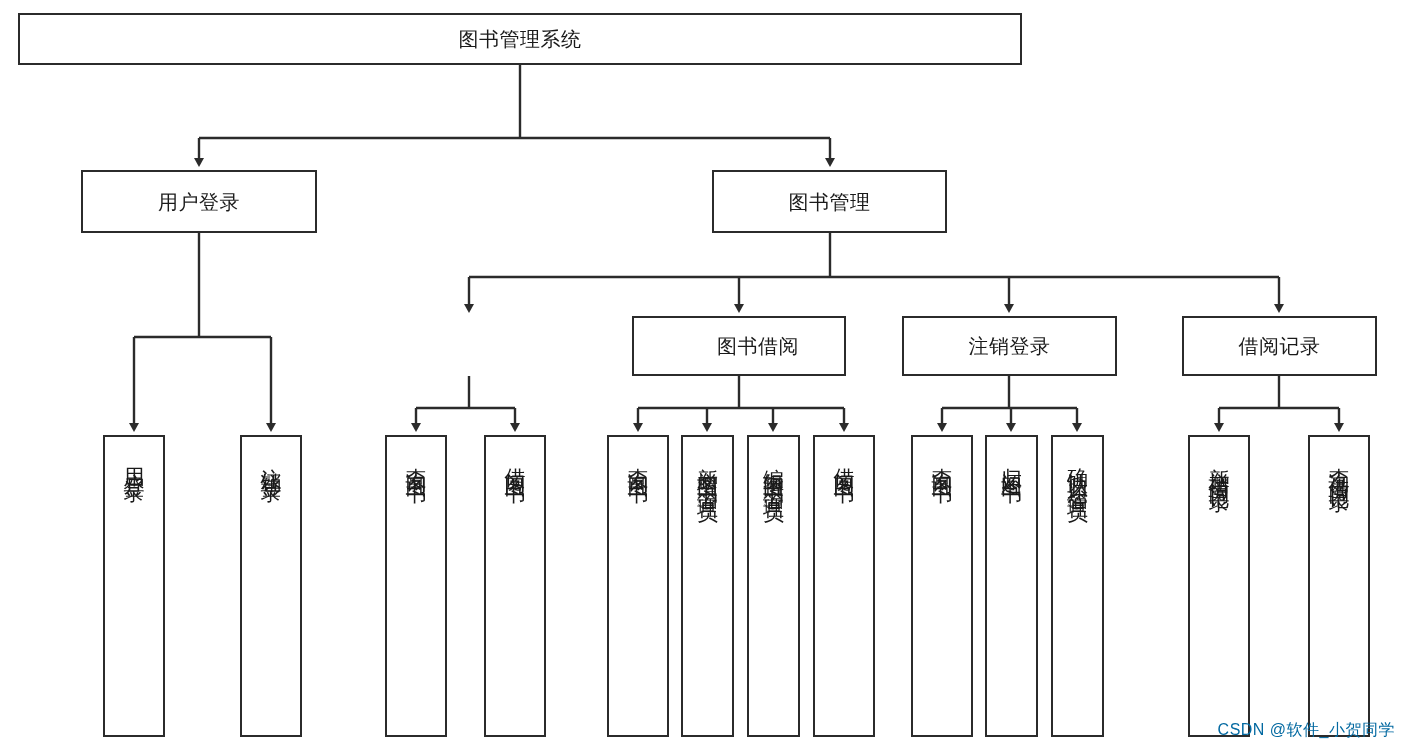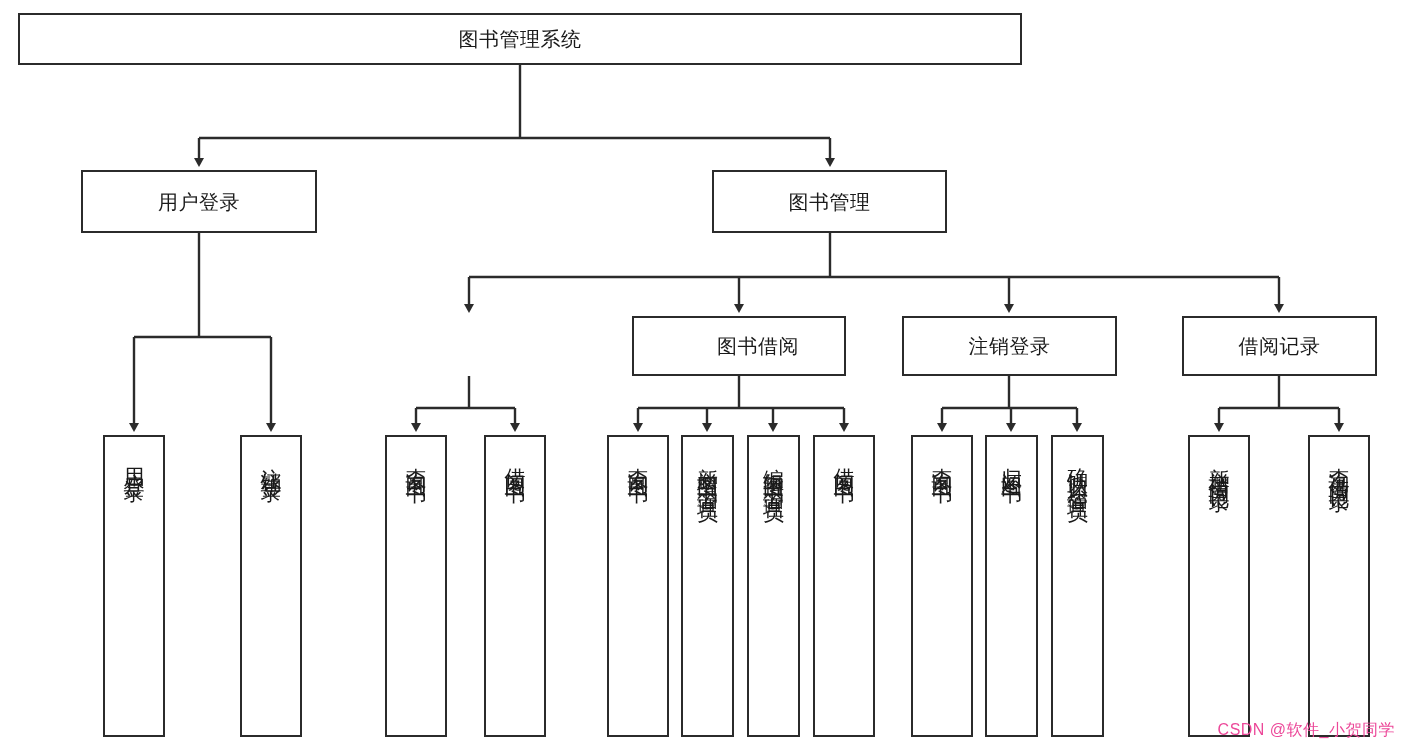--- a/index.html
+++ b/index.html
@@ -59,21 +59,21 @@
     text-orientation: upright;
     letter-spacing: 5px;
     line-height: 1.05;
     white-space: nowrap;
   }
   .watermark {
     position: absolute;
     right: 10px;
     bottom: 6px;
     font-size: 16px;
-    color: #ec4899;
+    color: #0369a1;
     letter-spacing: 0.5px;
     white-space: nowrap;
     user-select: none;
   }
 </style>
 </head>
 <body>
 
 <div id="diagram-root">
 

